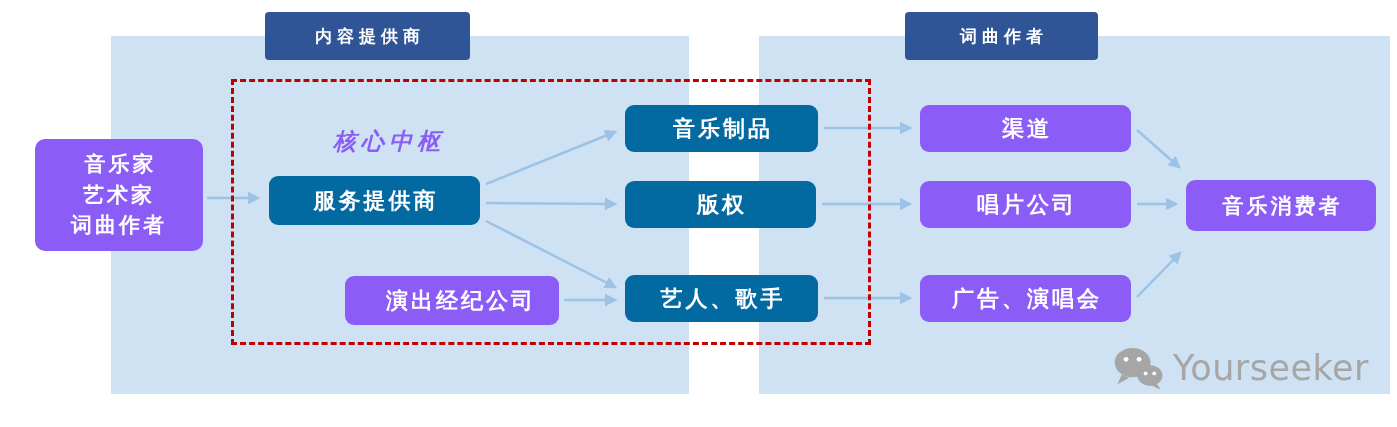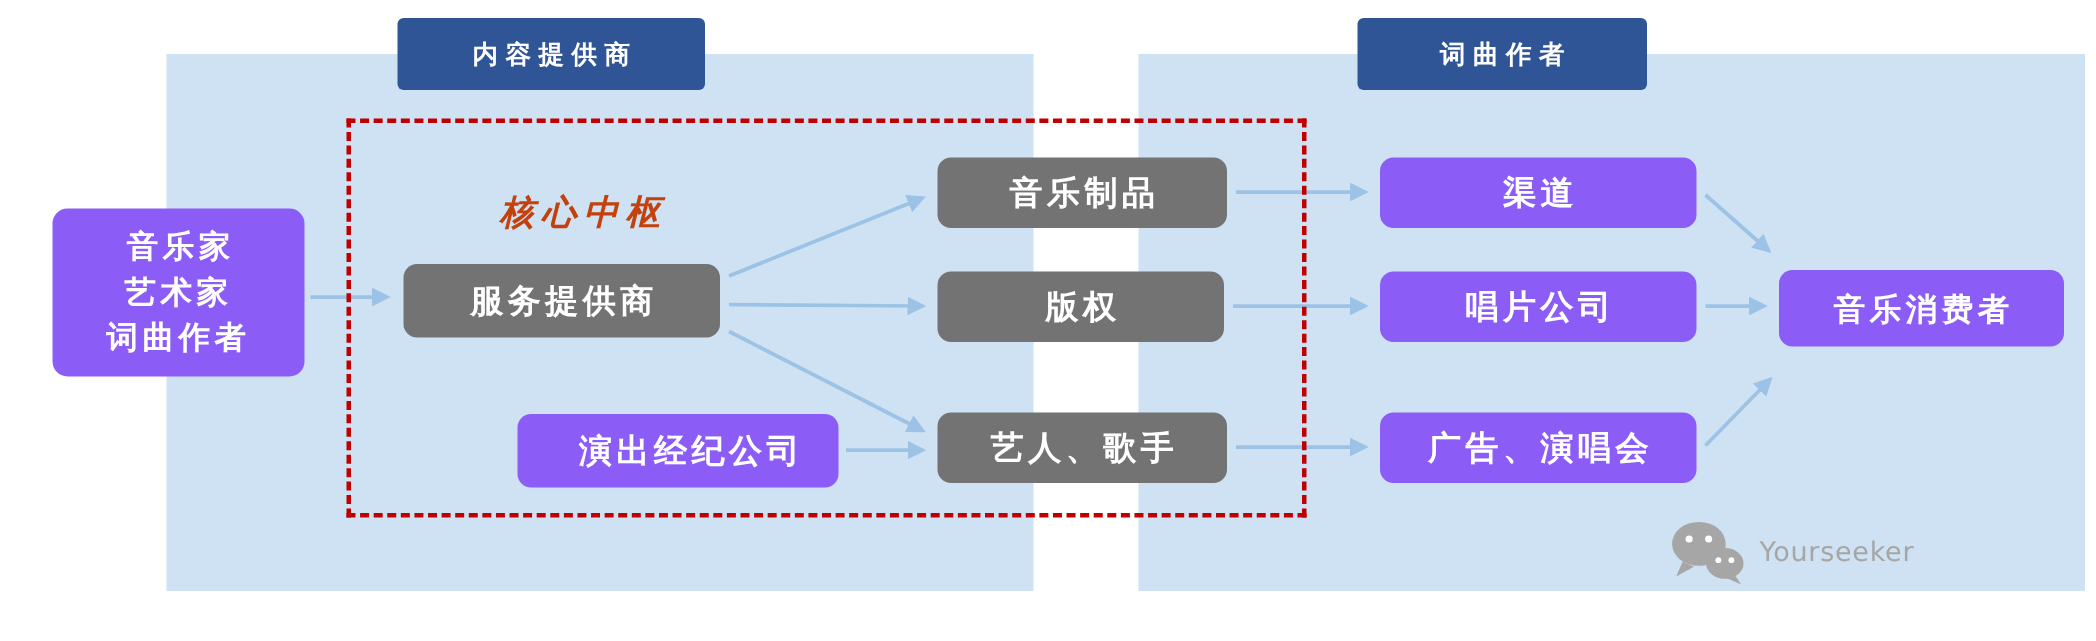--- a/index.html
+++ b/index.html
@@ -47,40 +47,40 @@
   .dashed-frame {
     position: absolute;
     left: 231px; top: 79px;
     width: 640px; height: 266px;
     border: 3px dashed #c00000;
   }
 
   .core-hub {
     position: absolute;
     left: 333px; top: 126px;
-    color: #c2410c;
+    color: #8b5cf6;
     font-weight: bold;
     font-style: italic;
     font-size: 23px;
     letter-spacing: 5px;
   }
 
   .box {
     position: absolute;
     display: flex;
     align-items: center;
     justify-content: center;
     color: #ffffff;
     font-weight: bold;
     font-size: 22px;
     letter-spacing: 3px;
     border-radius: 9px;
     text-indent: 3px;
   }
-  .orange { background: #737373; }
+  .orange { background: #0369a1; }
   .gray   { background: #8b5cf6; }
 
   .creators {
     left: 35px; top: 139px; width: 168px; height: 112px;
     white-space: pre-line;
     text-align: center;
     line-height: 1.45;
     font-size: 21px;
     border-radius: 10px;
   }
@@ -101,21 +101,21 @@
   .watermark {
     position: absolute;
     left: 1112px; top: 346px;
     display: flex;
     align-items: center;
     gap: 9px;
     color: #a6a6a6;
   }
   .watermark-icon { width: 52px; height: 44px; }
   .watermark-text {
-    font-size: 18px;
+    font-size: 35px;
     letter-spacing: 0.5px;
   }
 </style>
 </head>
 <body>
 
 <div class="canvas">
 
   <div class="panel panel-left"></div>
   <div class="panel panel-right"></div>

